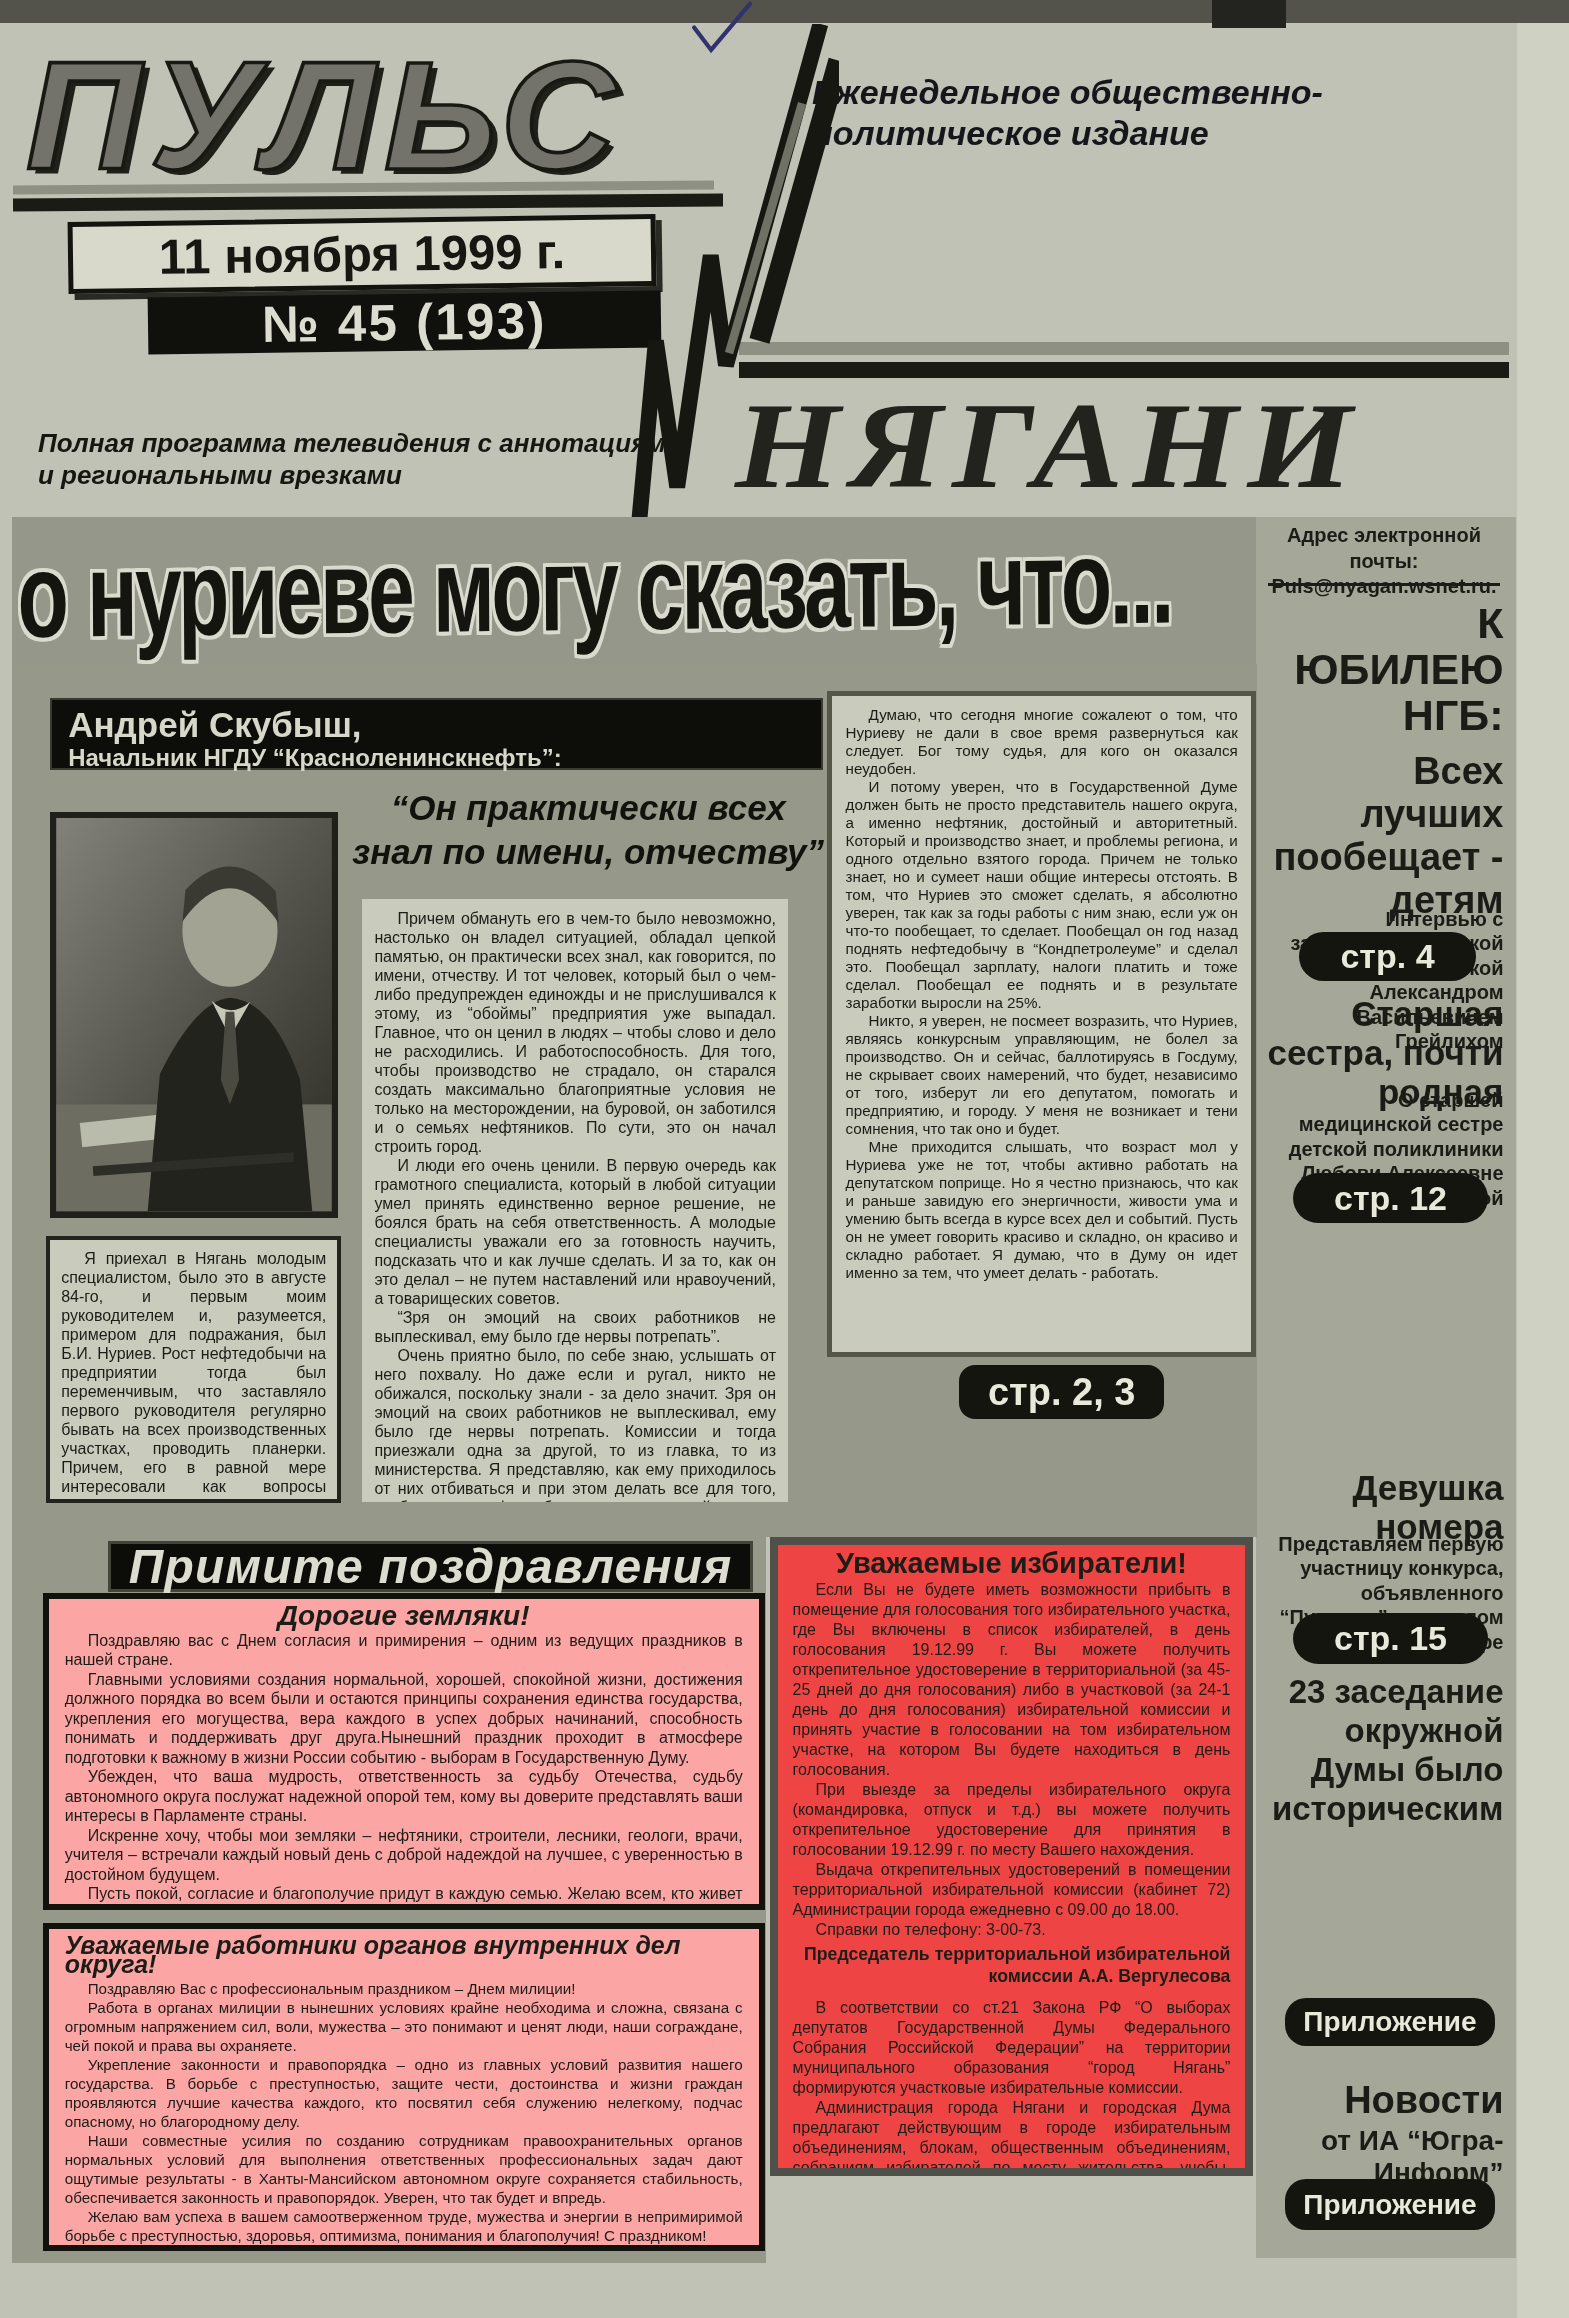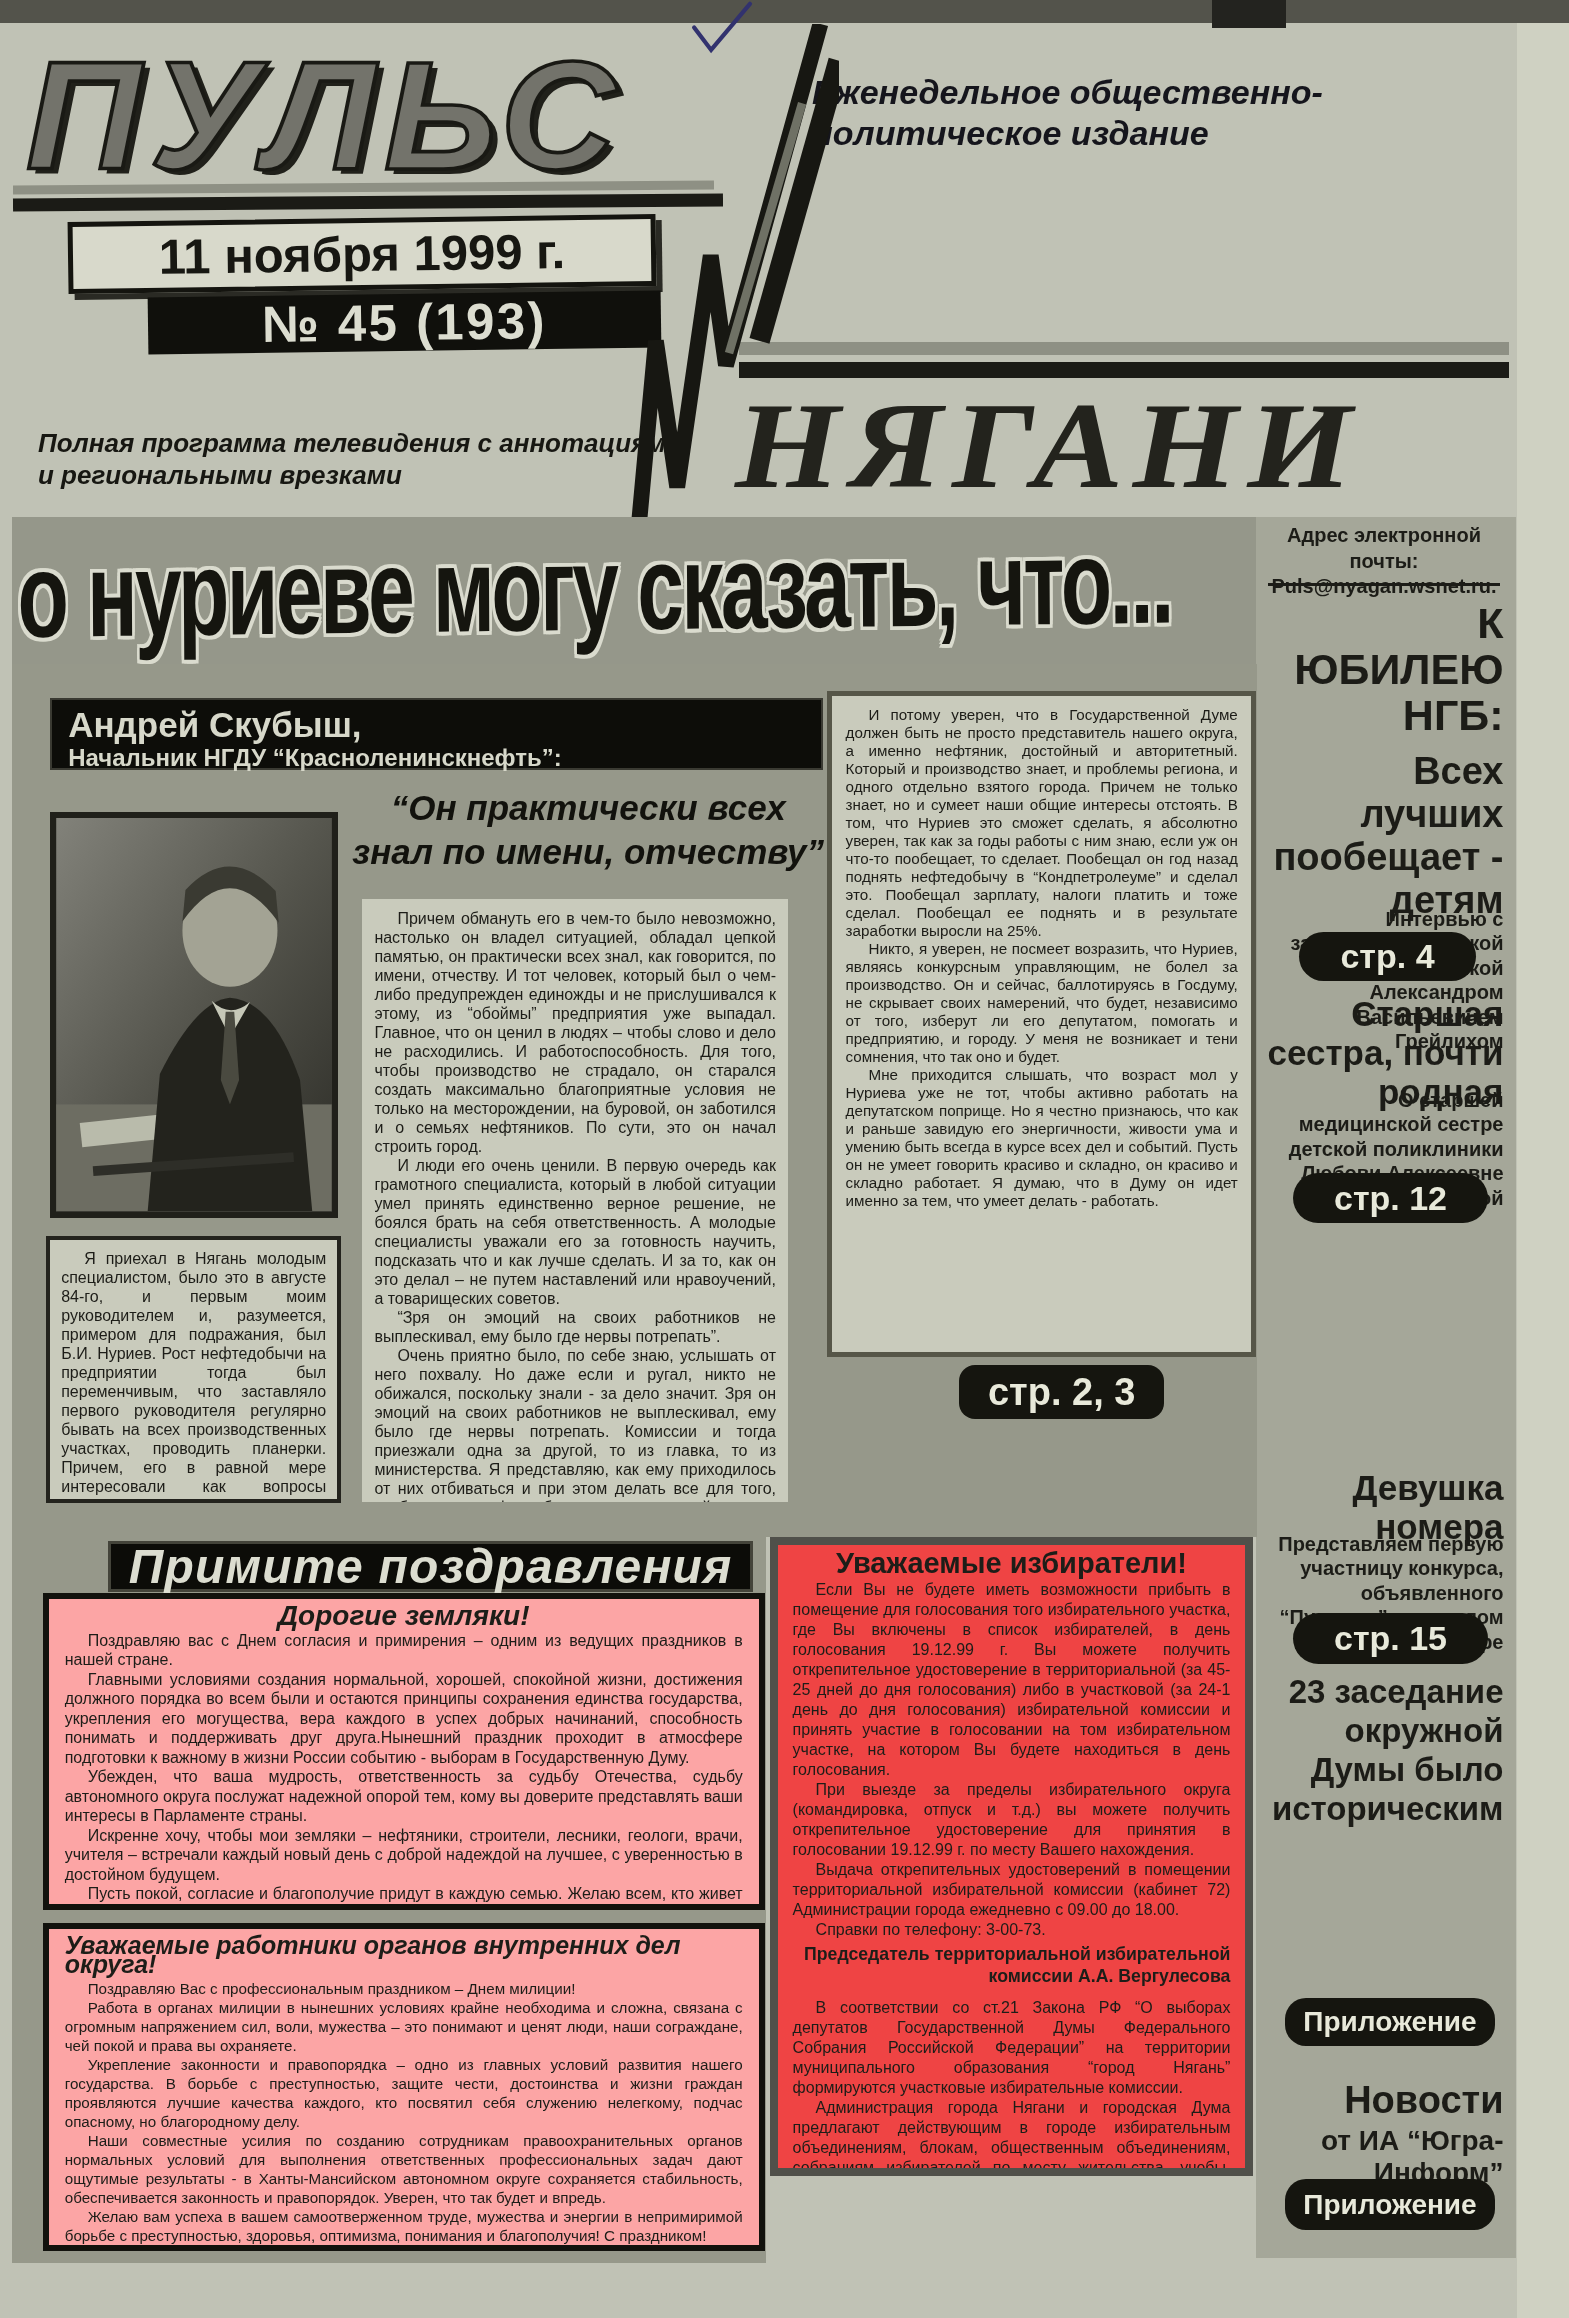--- a/index.html
+++ b/index.html
@@ -195,20 +195,21 @@
     <div class="textbox col1">
       <p class="bp">Я приехал в Нягань молодым специалистом, было это в августе 84-го, и первым моим руководителем и, разумеется, примером для подражания, был Б.И. Нуриев. Рост нефтедобычи на предприятии тогда был переменчивым, что заставляло первого руководителя регулярно бывать на всех производственных участках, проводить планерки. Причем, его в равной мере интересовали как вопросы организации производства, так и быт.</p>
     </div>
     <div class="textbox col2">
       <p class="bp">Причем обмануть его в чем-то было невозможно, настолько он владел ситуацией, обладал цепкой памятью, он практически всех знал, как говорится, по имени, отчеству. И тот человек, который был о чем-либо предупрежден единожды и не прислушивался к этому, из “обоймы” предприятия уже выпадал. Главное, что он ценил в людях – чтобы слово и дело не расходились. И работоспособность. Для того, чтобы производство не страдало, он старался создать максимально благоприятные условия не только на месторождении, на буровой, он заботился и о семьях нефтяников. По сути, это он начал строить город.</p>
       <p class="bp">И люди его очень ценили. В первую очередь как грамотного специалиста, который в любой ситуации умел принять единственно верное решение, не боялся брать на себя ответственность. А молодые специалисты уважали его за готовность научить, подсказать что и как лучше сделать. И за то, как он это делал – не путем наставлений или нравоучений, а товарищеских советов.</p>
       <p class="bp">“Зря он эмоций на своих работников не выплескивал, ему было где нервы потрепать”.</p>
       <p class="bp">Очень приятно было, по себе знаю, услышать от него похвалу. Но даже если и ругал, никто не обижался, поскольку знали - за дело значит. Зря он эмоций на своих работников не выплескивал, ему было где нервы потрепать. Комиссии и тогда приезжали одна за другой, то из главка, то из министерства. Я представляю, как ему приходилось от них отбиваться и при этом делать все для того, чтобы росла нефтедобыча, а вместе с ней и город нефтяников.</p>
     </div>
     <div class="textbox col3">
+      <p class="bp">Думаю, что сегодня многие сожалеют о том, что Нуриеву не дали в свое время развернуться как следует. Бог тому судья, для кого он оказался неудобен.</p>
       <p class="bp">И потому уверен, что в Государственной Думе должен быть не просто представитель нашего округа, а именно нефтяник, достойный и авторитетный. Который и производство знает, и проблемы региона, и одного отдельно взятого города. Причем не только знает, но и сумеет наши общие интересы отстоять. В том, что Нуриев это сможет сделать, я абсолютно уверен, так как за годы работы с ним знаю, если уж он что-то пообещает, то сделает. Пообещал он год назад поднять нефтедобычу в “Кондпетролеуме” и сделал это. Пообещал зарплату, налоги платить и тоже сделал. Пообещал ее поднять и в результате заработки выросли на 25%.</p>
       <p class="bp">Никто, я уверен, не посмеет возразить, что Нуриев, являясь конкурсным управляющим, не болел за производство. Он и сейчас, баллотируясь в Госдуму, не скрывает своих намерений, что будет, независимо от того, изберут ли его депутатом, помогать и предприятию, и городу. У меня не возникает и тени сомнения, что так оно и будет.</p>
       <p class="bp">Мне приходится слышать, что возраст мол у Нуриева уже не тот, чтобы активно работать на депутатском поприще. Но я честно признаюсь, что как и раньше завидую его энергичности, живости ума и умению быть всегда в курсе всех дел и событий. Пусть он не умеет говорить красиво и складно, он красиво и складно работает. Я думаю, что в Думу он идет именно за тем, что умеет делать - работать.</p>
     </div>
     <div class="badge b-p23">стр. 2, 3</div>
   </section>
 
   <section class="congrats-panel">
     <div class="banner">Примите поздравления</div>
     <div class="letter letter1">

